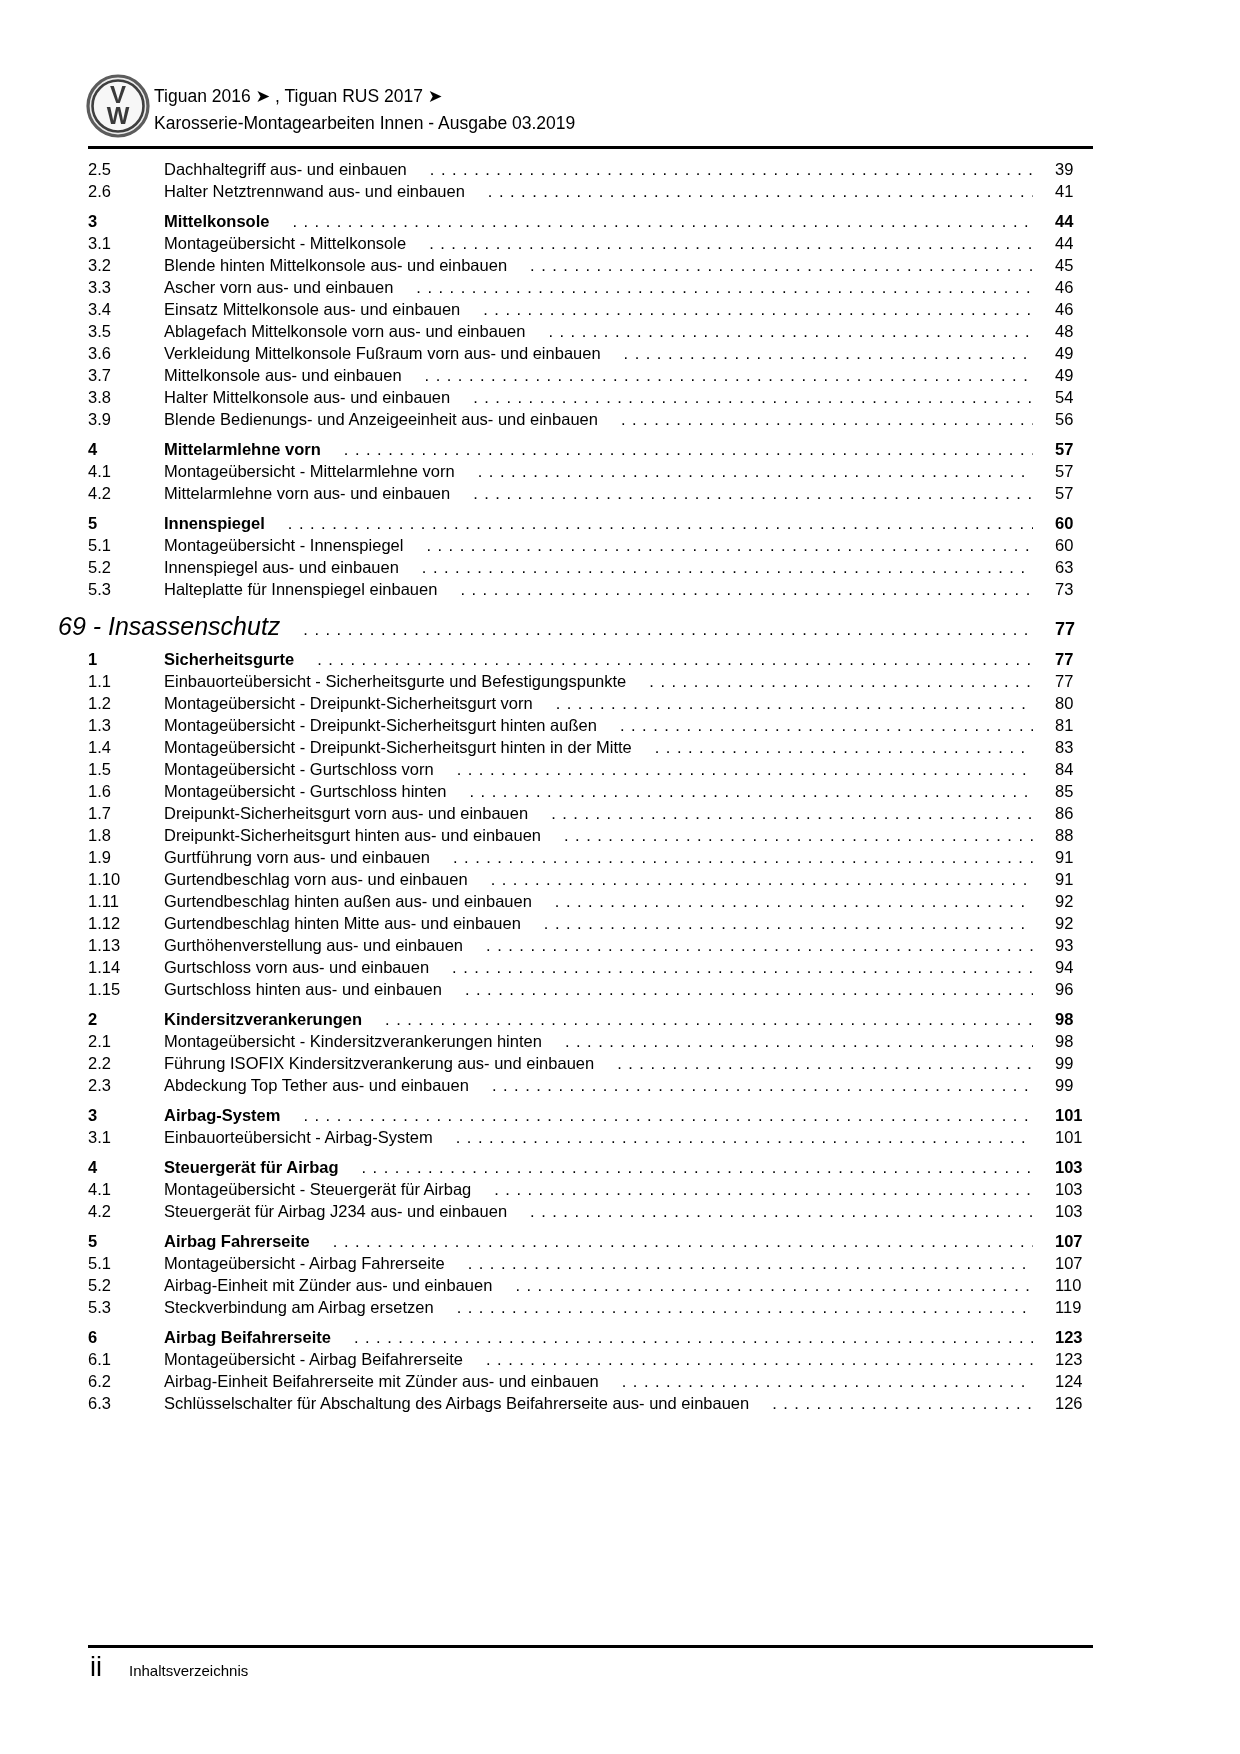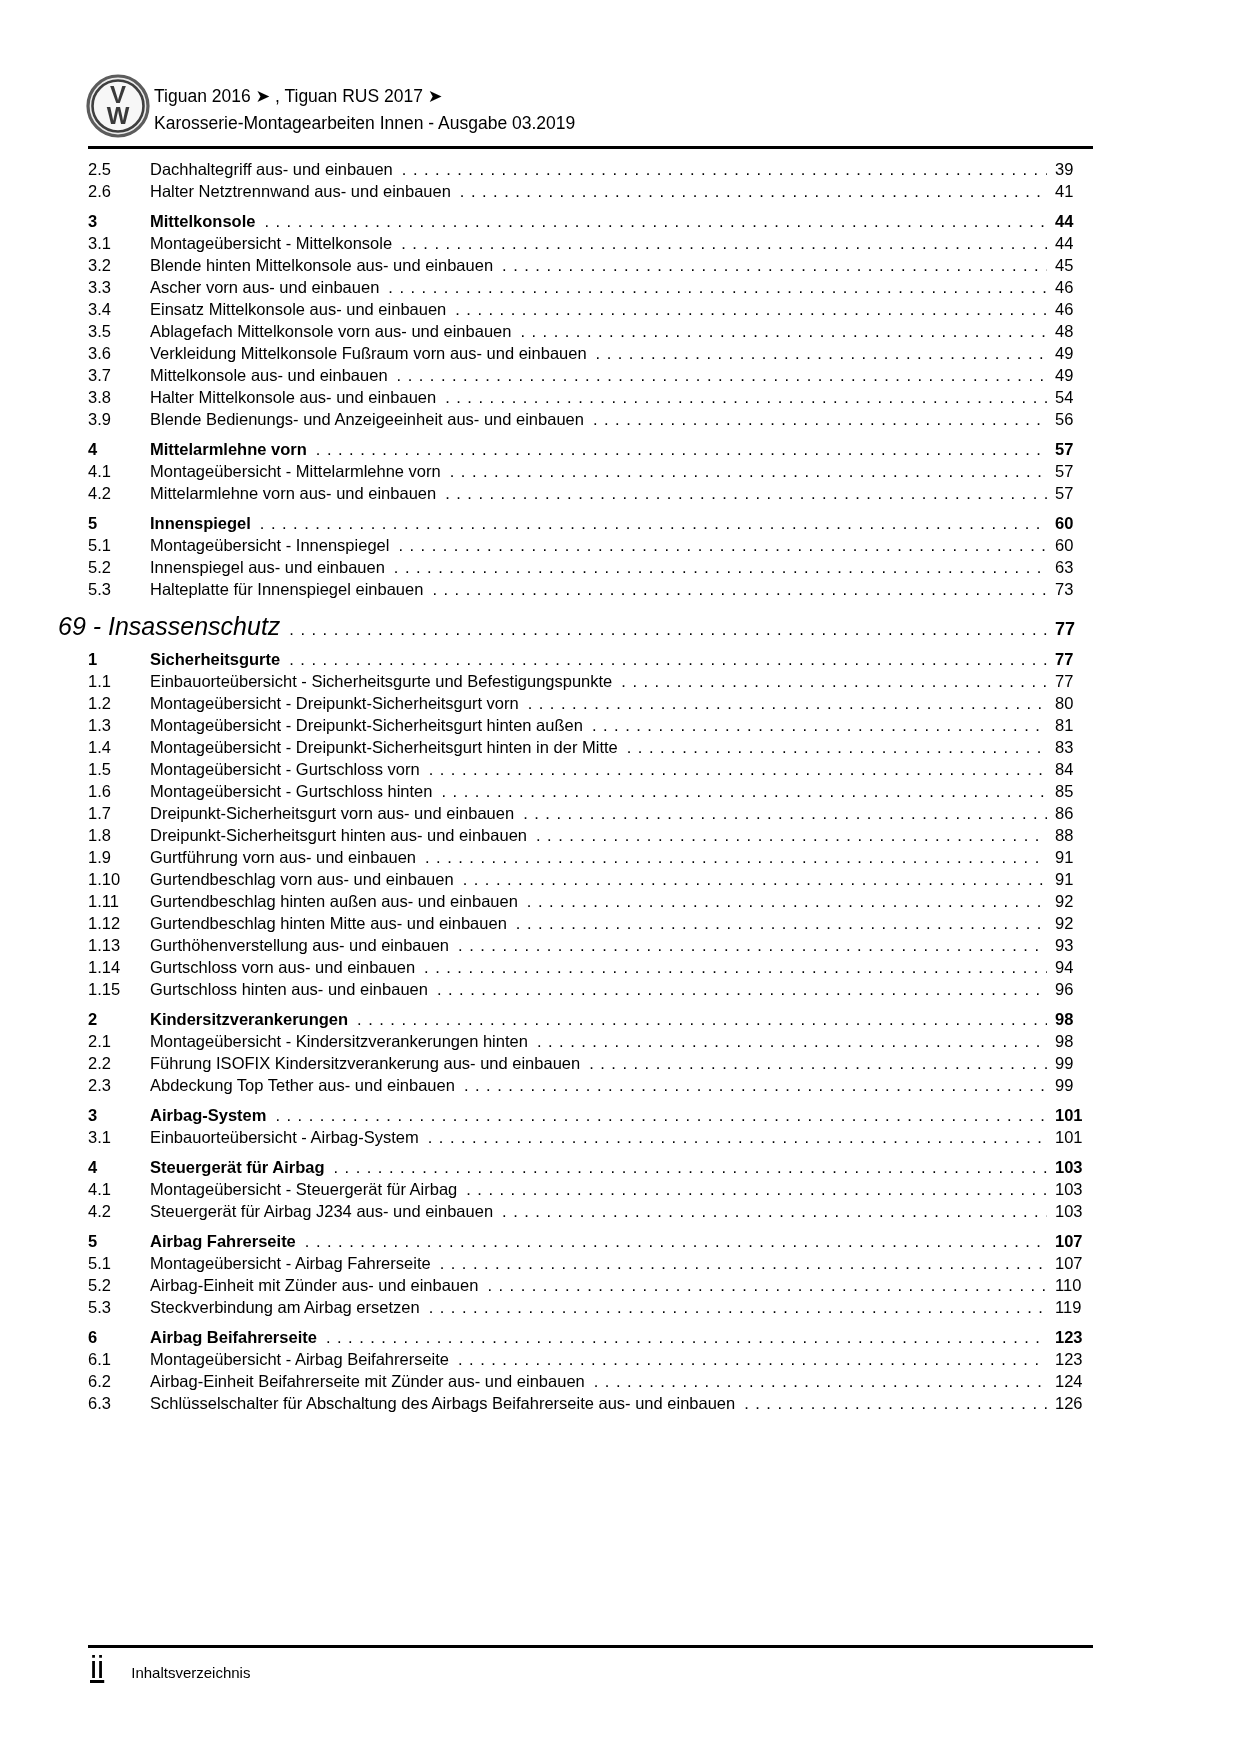--- a/index.html
+++ b/index.html
@@ -7,35 +7,35 @@
     position:relative; width:1240px; height:1754px; background:#ffffff;
     font-family:"Liberation Sans", sans-serif; color:#000; overflow:hidden;
   }
   
   .header { position:absolute; left:86px; top:74px; display:flex; align-items:flex-start; }
   .logo { width:64px; height:64px; flex:none; }
   .header-text { margin-left:4px; padding-top:9px; font-size:17.5px; line-height:27px; white-space:nowrap; }
   .rule-top { position:absolute; left:88px; top:146px; width:1005px; height:3px; background:#000; }
   
   .toc { position:absolute; left:88px; top:158px; width:1005px; font-size:16.5px; }
-  .toc-row { display:flex; align-items:baseline; line-height:22px; }
+  .toc-row { display:flex; align-items:baseline; line-height:22px;gap:14px; }
   .toc-row.section { font-weight:bold; margin-top:8px; }
   .toc-row.chapter { margin-top:15px; margin-bottom:7px; }
   .toc-num { flex:none; width:62px; }
   .toc-title { flex:none; padding-right:9px; white-space:nowrap; }
   .chapter .toc-title { font-size:25px; margin-left:-30px;font-style:italic; }
   .toc-dots { flex:1 1 auto; overflow:hidden; white-space:nowrap; letter-spacing:6.5px;
               font-weight:normal; font-size:16.5px; }
   .toc-page { flex:none; min-width:38px; padding-left:8px; }
   .section .toc-page { font-weight:bold; }
   .chapter .toc-page { font-weight:bold; font-size:18px; }
   
   .rule-bottom { position:absolute; left:88px; top:1645px; width:1005px; height:3px; background:#000; }
   .footer { position:absolute; left:90px; top:1652px; display:flex; align-items:baseline; }
-  .footer-page { font-size:32px; line-height:30px;text-decoration:underline; }
+  .footer-page { font-size:27px; line-height:30px; }
   .footer-label { font-size:15px; margin-left:27px; }
 </style>
 </head>
 <body>
 
 <div class="page">
 
   <div class="header">
     <svg class="logo" viewBox="0 0 64 64">
       <circle cx="32" cy="32" r="30" fill="#ececec" stroke="#5c5c5c" stroke-width="3.2"></circle>

